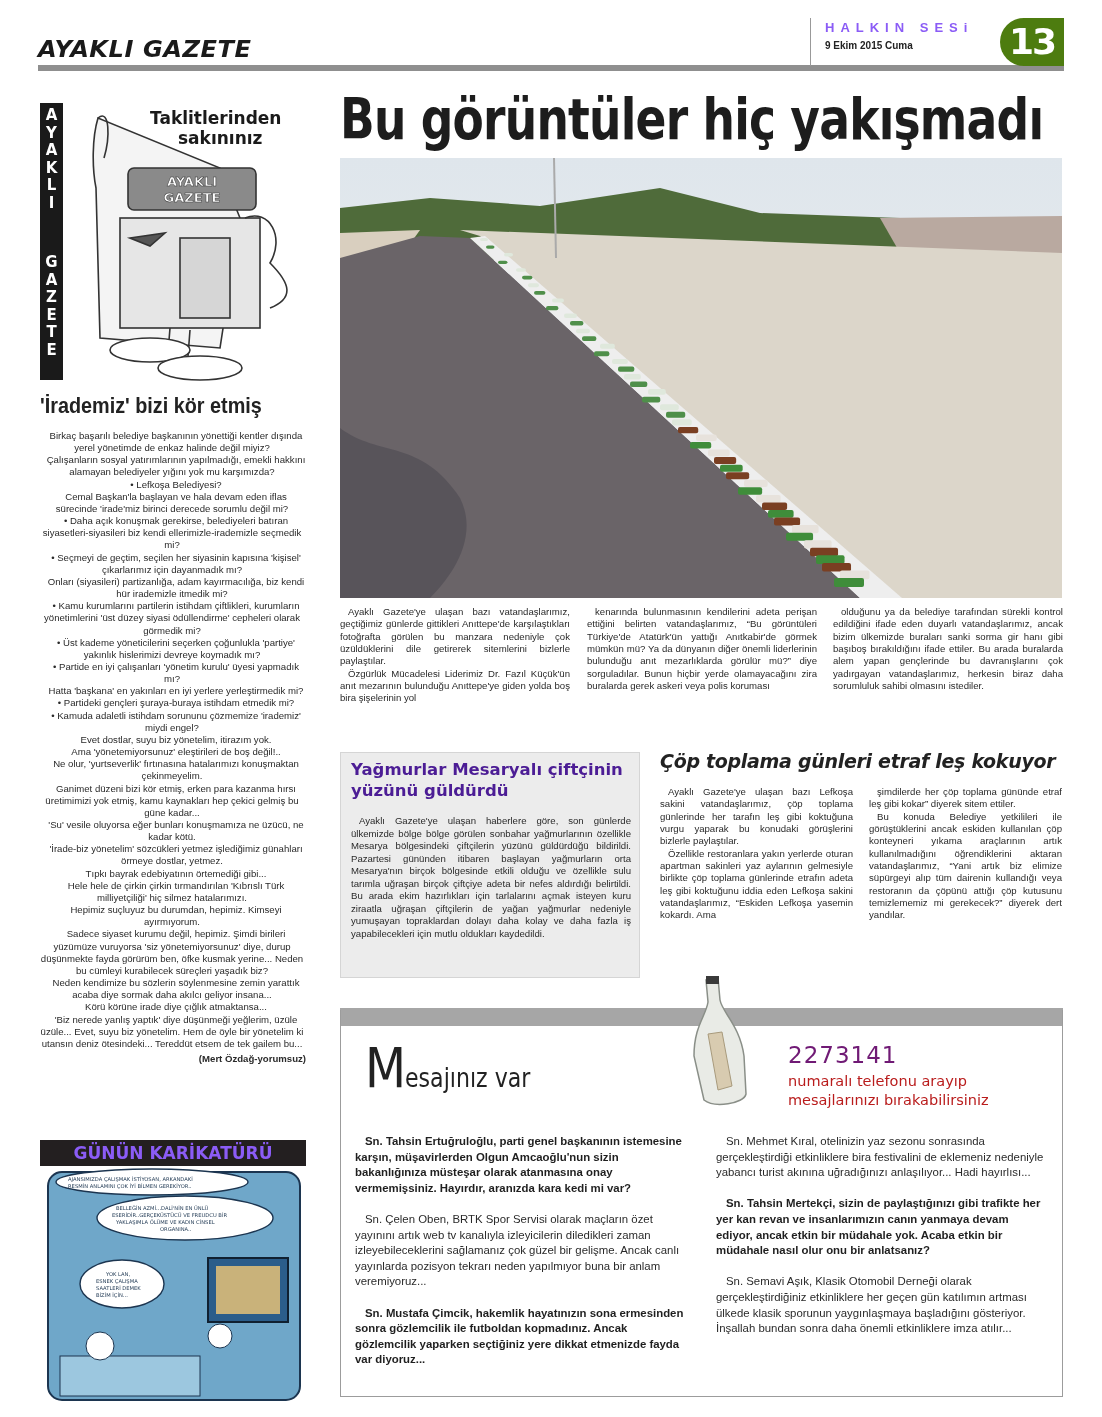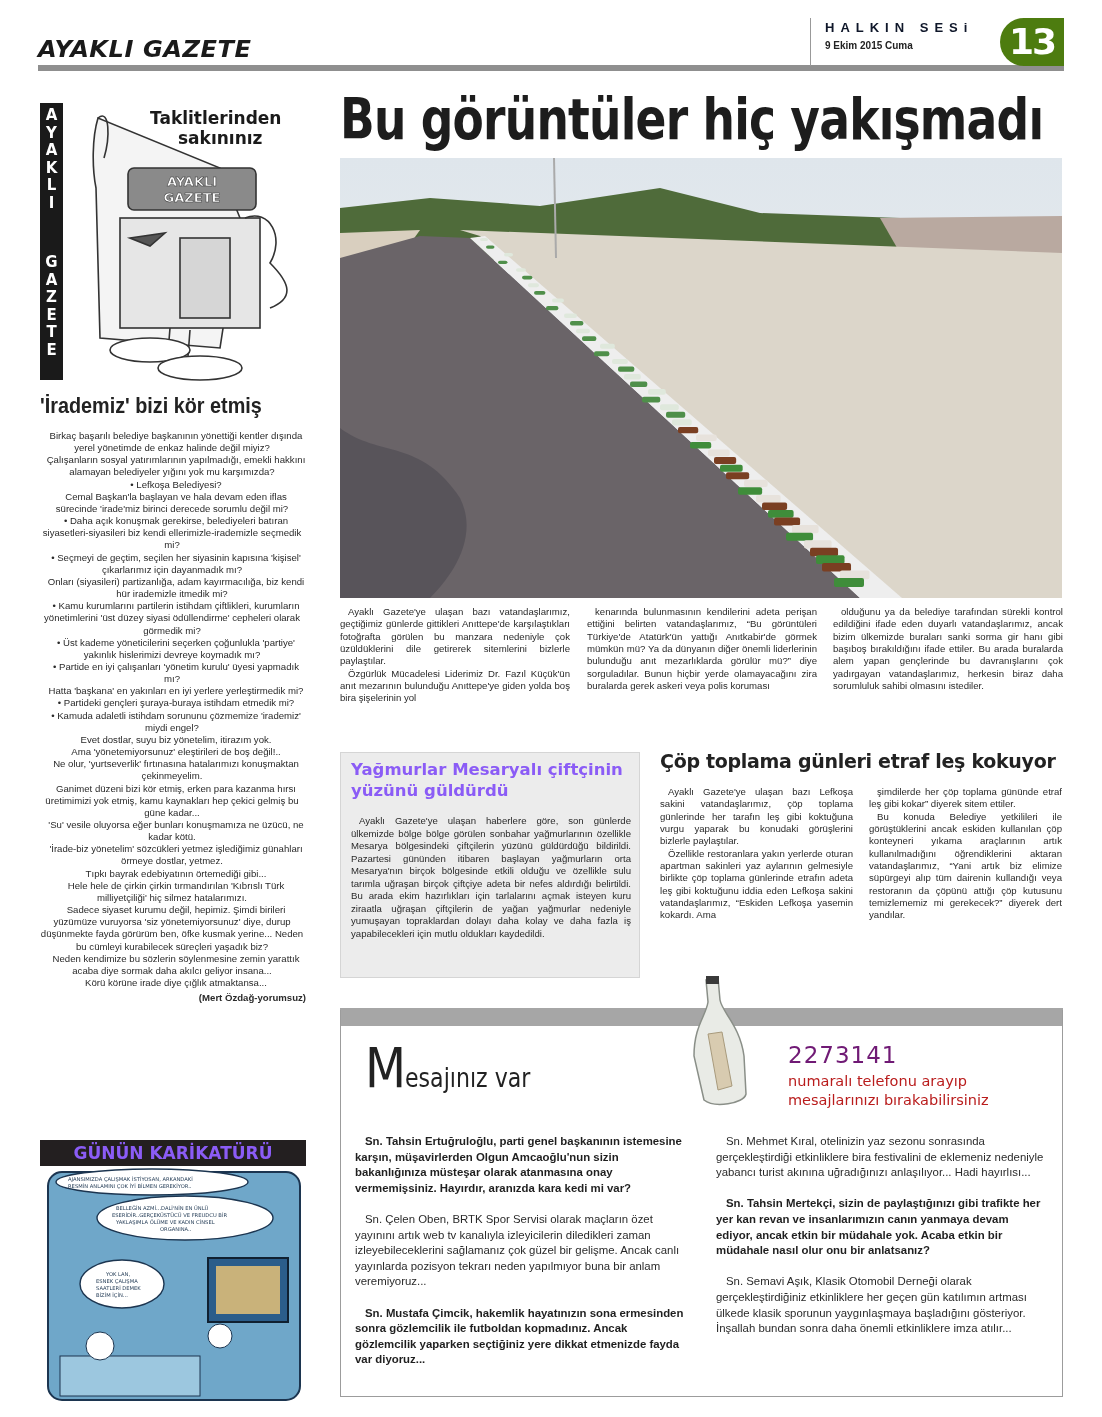--- a/index.html
+++ b/index.html
@@ -2,21 +2,21 @@
 <html><head>
 <meta charset="utf-8">
 <style>
   html,body{margin:0;padding:0;background:#fff;}
   body{width:1102px;height:1417px;position:relative;overflow:hidden;font-family:"Liberation Sans","DejaVu Sans",sans-serif;color:#231f20;}
   .abs{position:absolute;}
   
   .sec-title{left:38px;top:36px;font-family:"DejaVu Sans",sans-serif;font-weight:bold;font-style:italic;font-size:23px;letter-spacing:0.5px;transform:scaleX(1.05);transform-origin:left;color:#1a1a1a;}
   .hdr-bar{left:38px;top:65px;width:1026px;height:6px;background:#8f8f8f;}
   .brand-block{left:810px;top:18px;width:200px;height:48px;border-left:1px solid #999;padding-left:14px;}
-  .brand-name{font-weight:bold;font-size:13px;letter-spacing:6px;color:#0f172a;margin-top:2px;}
+  .brand-name{font-weight:bold;font-size:13px;letter-spacing:6px;color:#8b5cf6;margin-top:2px;}
   .brand-date{font-weight:bold;font-size:10px;color:#222;margin-top:5px;}
   .page-num-tab{left:1000px;top:18px;width:64px;height:48px;background:#4d7c0f;border-radius:24px 0 0 24px;color:#fff;font-family:"DejaVu Sans",sans-serif;font-weight:bold;font-size:36px;line-height:48px;text-align:center;letter-spacing:-2px;}
   
   .vlogo{left:40px;top:103px;width:23px;height:277px;background:#1a1a1a;color:#fff;font-family:"DejaVu Sans",sans-serif;font-weight:bold;font-size:15px;text-align:center;line-height:17.5px;padding-top:4px;box-sizing:border-box;}
   .vlogo span{display:block;}
   .mascot{left:70px;top:98px;width:240px;height:285px;}
   .h-left{left:40px;top:393px;font-family:"Liberation Sans",sans-serif;font-weight:bold;font-size:22px;transform:scaleX(0.9);transform-origin:left;color:#222;}
   .col-left{left:38px;top:430px;width:268px;font-size:9.6px;line-height:12.15px;color:#2a2a2a;}
   .col-left p{margin:0;text-indent:8px;text-align:center;}
   .col-left .sig{text-align:right;font-weight:bold;margin-top:3px;}
@@ -24,24 +24,24 @@
   .cartoon-hdr{left:40px;top:1140px;width:266px;height:26px;background:#231f20;color:#8b5cf6;font-family:"DejaVu Sans",sans-serif;font-weight:bold;font-size:17px;line-height:26px;text-align:center;transform-origin:center;}
   .cartoon{left:40px;top:1166px;width:266px;height:240px;}
   
   .headline{left:340px;top:84px;width:724px;height:70px;font-family:"DejaVu Sans",sans-serif;font-weight:bold;font-size:57px;line-height:70px;letter-spacing:-1px;transform:scaleX(0.80);transform-origin:left;white-space:nowrap;color:#1d1d1d;}
   .photo{left:340px;top:158px;width:722px;height:440px;}
   
   .art-col{top:606px;width:230px;font-size:9.6px;line-height:12.35px;text-align:justify;color:#2a2a2a;}
   .art-col p{margin:0;text-indent:8px;}
   
   .greybox{left:340px;top:752px;width:300px;height:226px;background:#ececec;border:1px solid #d5d5d5;box-sizing:border-box;}
-  .gb-title{left:10px;top:6px;width:285px;font-family:"DejaVu Sans",sans-serif;font-weight:bold;font-size:16.5px;line-height:21px;color:#8b5cf6;}
+  .gb-title{left:10px;top:6px;width:285px;font-family:"DejaVu Sans",sans-serif;font-weight:bold;font-size:16.5px;line-height:21px;color:#4c1d95;}
   .gb-body{left:10px;top:62px;width:280px;font-size:9.6px;line-height:12.5px;text-align:justify;color:#2a2a2a;}
   .gb-body p{margin:0;text-indent:8px;}
-  .cop-title{left:660px;top:750px;width:404px;font-family:"DejaVu Sans",sans-serif;font-weight:bold;font-size:19px;letter-spacing:-0.3px;color:#222;white-space:nowrap;}
+  .cop-title{left:660px;top:750px;width:404px;font-family:"DejaVu Sans",sans-serif;font-weight:bold;font-size:19px;letter-spacing:-0.3px;color:#222;white-space:nowrap;font-style:italic;}
   .cop-col{top:786px;width:193px;font-size:9.6px;line-height:12.35px;text-align:justify;color:#2a2a2a;}
   .cop-col p{margin:0;text-indent:8px;}
   
   .mesaj-box{left:340px;top:1010px;width:723px;height:387px;border:1px solid #9c9c9c;border-top:none;box-sizing:border-box;}
   .mesaj-bar{left:340px;top:1008px;width:723px;height:18px;background:#a6a6a6;}
   .mesaj-title{left:365px;top:1038px;font-family:"DejaVu Sans",sans-serif;font-weight:normal;color:#222;}
   .mesaj-title .big{font-size:56px;line-height:60px;vertical-align:bottom;transform:scaleX(0.85);display:inline-block;transform-origin:left;}
   .mesaj-title .rest{font-size:26px;margin-left:-8px;vertical-align:bottom;line-height:40px;transform:scaleX(0.85);display:inline-block;transform-origin:left;}
   .bottle{left:684px;top:976px;width:64px;height:132px;}
   .phone{left:788px;top:1042px;font-family:"DejaVu Sans",sans-serif;font-size:23px;letter-spacing:1px;color:#701a75;}
@@ -112,23 +112,25 @@
     <p>• Partideki gençleri şuraya-buraya istihdam etmedik mi?</p>
     <p>• Kamuda adaletli istihdam sorununu çözmemize 'irademiz' miydi engel?</p>
     <p>Evet dostlar, suyu biz yönetelim, itirazım yok.</p>
     <p>Ama 'yönetemiyorsunuz' eleştirileri de boş değil!..</p>
     <p>Ne olur, 'yurtseverlik' fırtınasına hatalarımızı konuşmaktan çekinmeyelim.</p>
     <p>Ganimet düzeni bizi kör etmiş, erken para kazanma hırsı üretimimizi yok etmiş, kamu kaynakları hep çekici gelmiş bu güne kadar...</p>
     <p>'Su' vesile oluyorsa eğer bunları konuşmamıza ne üzücü, ne kadar kötü.</p>
     <p>'İrade-biz yönetelim' sözcükleri yetmez işlediğimiz günahları örmeye dostlar, yetmez.</p>
     <p>Tıpkı bayrak edebiyatının örtemediği gibi...</p>
     <p>Hele hele de çirkin çirkin tırmandırılan 'Kıbrıslı Türk milliyetçiliği' hiç silmez hatalarımızı.</p>
+    <p>Hepimiz suçluyuz bu durumdan, hepimiz. Kimseyi ayırmıyorum.</p>
     <p>Sadece siyaset kurumu değil, hepimiz. Şimdi birileri yüzümüze vuruyorsa 'siz yönetemiyorsunuz' diye, durup düşünmekte fayda görürüm ben, öfke kusmak yerine... Neden bu cümleyi kurabilecek süreçleri yaşadık biz?</p>
     <p>Neden kendimize bu sözlerin söylenmesine zemin yarattık acaba diye sormak daha akılcı geliyor insana...</p>
     <p>Körü körüne irade diye çığlık atmaktansa...</p>
+    <p>'Biz nerede yanlış yaptık' diye düşünmeği yeğlerim, üzüle üzüle... Evet, suyu biz yönetelim. Hem de öyle bir yönetelim ki utansın deniz ötesindeki... Tereddüt etsem de tek gailem bu...</p>
     <div class="sig">(Mert Özdağ-yorumsuz)</div>
 </div>
 
 <div class="abs cartoon-hdr">GÜNÜN KARİKATÜRÜ</div>
 <svg class="abs cartoon" viewBox="0 0 266 240">
   <rect x="0" y="0" width="266" height="240" fill="#ffffff"></rect>
   <rect x="8" y="6" width="252" height="228" rx="14" fill="#6fa7c9" stroke="#1c3550" stroke-width="2"></rect>
   <rect x="168" y="92" width="80" height="64" fill="#2b5d8a" stroke="#102030" stroke-width="2"></rect>
   <rect x="176" y="100" width="64" height="48" fill="#c9b27a"></rect>
   <ellipse cx="112" cy="16" rx="96" ry="13" fill="#fff" stroke="#1c3550" stroke-width="1.4"></ellipse>

